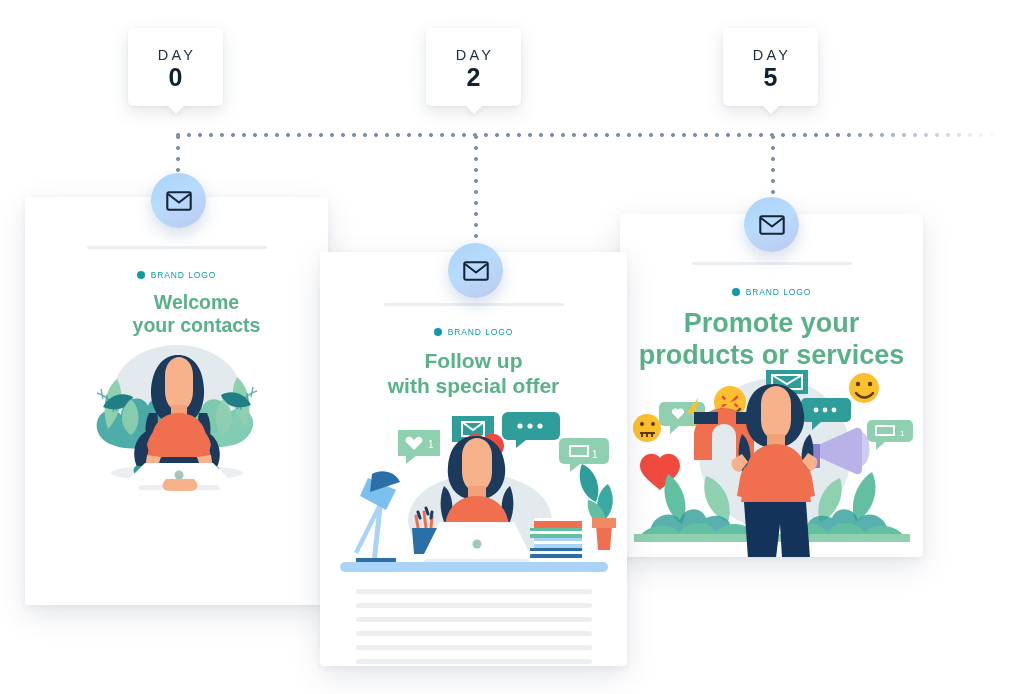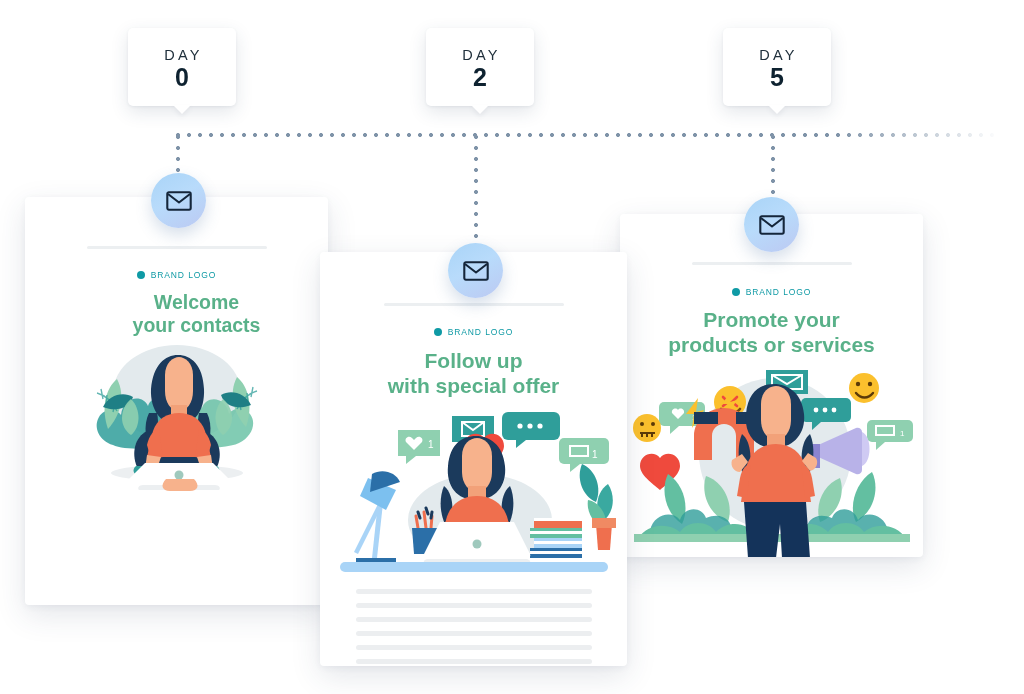--- a/index.html
+++ b/index.html
@@ -30,21 +30,21 @@
     background-size:4px 11px;
     background-repeat:repeat-y;
   }
   .drop-0{left:176px;top:135px;height:44px;}
   .drop-1{left:474px;top:135px;height:114px;}
   .drop-2{left:771px;top:135px;height:68px;}
 
   
   .day-badge{
     position:absolute;
-    width:108px;height:78px;
+    width:95px;height:78px;
     background:#ffffff;
     border-radius:5px;
     box-shadow:0 6px 18px rgba(40,60,90,.13), 0 1px 3px rgba(40,60,90,.07);
     display:flex;flex-direction:column;
     align-items:center;justify-content:center;
     box-sizing:border-box;
     padding-top:3px;
   }
   .day-badge:after{
     content:"";
@@ -303,21 +303,21 @@
 
     </div>
   </div>
 
   <div class="card card-2">
     <div class="card-divider" style="width:160px;margin-top:48px;"></div>
     <div class="brand-row" style="margin-top:22px;">
       <span class="brand-dot"></span>
       <span class="brand-text">BRAND LOGO</span>
     </div>
-    <div class="card-title" style="font-size:21px;margin-top:11px;">Promote your
+    <div class="card-title" style="font-size:27px;margin-top:11px;">Promote your
 products or services</div>
 
     <div class="illus" style="top:148px;height:195px;">
       <svg viewBox="0 0 303 195" width="303" height="195" aria-hidden="true">
         <circle cx="155" cy="92" r="76" fill="#e3eaed"></circle>
 
         <g>
           <path d="M44 40h36a5 5 0 015 5v14a5 5 0 01-5 5H44a5 5 0 01-5-5V45a5 5 0 015-5z" fill="#8fd0b0"></path>
           <path d="M50 64v8l9-8z" fill="#8fd0b0"></path>
           <path d="M58 48c-2-3-7-1-6 3l6 6 6-6c1-4-4-6-6-3z" fill="#ffffff"></path>

